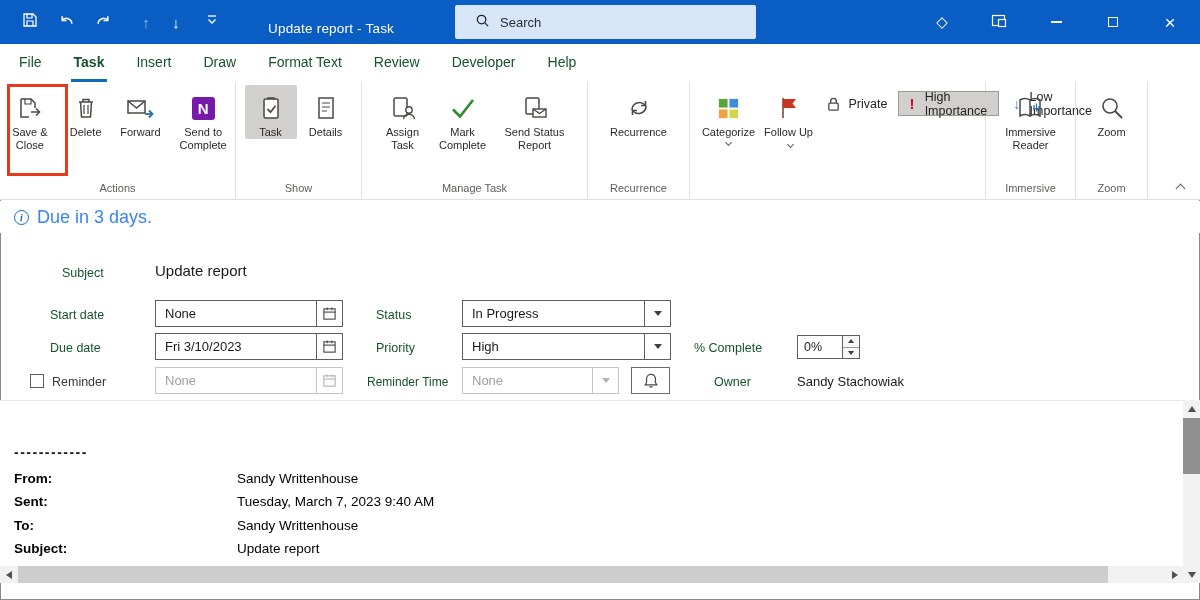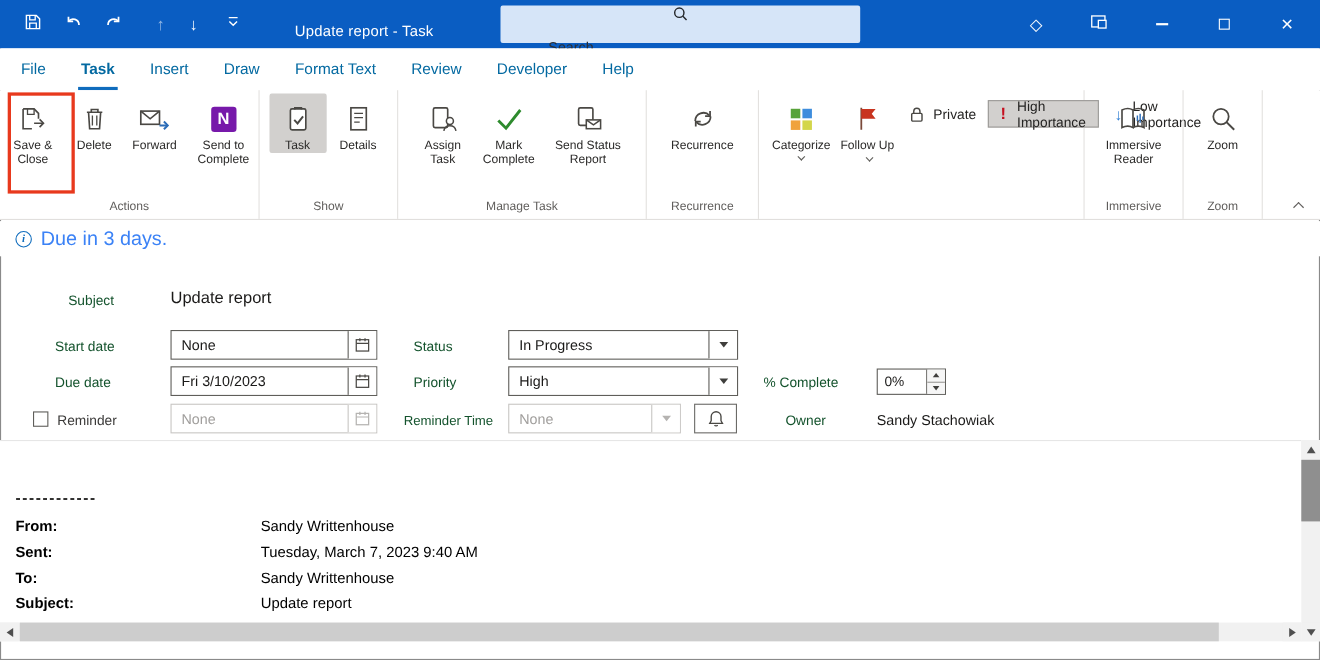--- a/index.html
+++ b/index.html
@@ -3,31 +3,31 @@
 <meta charset="utf-8">
 <style>
   * { box-sizing: border-box; margin: 0; padding: 0; }
   body { margin:0; font-family:"Liberation Sans", sans-serif; background:#fff; }
   .app { position:relative; width:1200px; height:600px; background:#fff; overflow:hidden; outline:1px solid #8a8a8a; outline-offset:-1px; }
 
   
   .titlebar { position:absolute; top:0; left:0; right:0; height:44px; background:#0a5dc2; }
   .tb-ico { position:absolute; top:0; height:44px; width:28px; display:flex; align-items:center; justify-content:center; color:#fff; }
   .tb-title { position:absolute; left:268px; top:0; height:56px; display:flex; align-items:center; color:#fff; font-size:13.5px; letter-spacing:.2px; }
-  .searchbox { position:absolute; left:455px; top:5px; width:327px; height:34px; background:#d6e5f8; border-radius:2px; display:flex; align-items:center; gap:10px;flex-direction:column; }
+  .searchbox { position:absolute; left:455px; top:5px; width:301px; height:34px; background:#d6e5f8; border-radius:2px; display:flex; align-items:center; padding-left:20px; gap:10px; }
   .searchbox input { border:none; background:transparent; outline:none; font-size:13px; color:#24272b; width:240px; font-family:"Liberation Sans", sans-serif; }
   .searchbox input::placeholder { color:#2b2e33; opacity:1; }
   .glyph-dim { opacity:.55; }
   .min-line { width:11px; height:2px; background:#fff; }
   .max-box { width:10px; height:10px; border:1.4px solid #fff; }
   .close-x { font-size:19px; line-height:1; }
 
   
   .tabs { position:absolute; top:44px; left:0; right:0; height:38px; background:#fff; display:flex; padding-left:16px; }
-  .tab { display:flex; align-items:center; height:100%; padding:12px 3px; margin-right:26px; font-size:14px; color:#0369a1; border-bottom:3px solid transparent; }
+  .tab { display:flex; align-items:center; height:100%; padding:12px 3px; margin-right:26px; font-size:14px; color:#14532d; border-bottom:3px solid transparent; }
   .tab.active { font-weight:bold; border-bottom-color:#0f6cbd; }
 
   
   .ribbon { position:absolute; top:82px; left:0; right:0; height:118px; background:#fff; border-bottom:1px solid #e1dfdd; display:flex; }
   .rgroup { position:relative; border-right:1px solid #e3e1df; display:flex; flex-direction:column; height:100%; }
   .rbtns { flex:1; display:flex; align-items:flex-start; justify-content:center; gap:2px; padding-top:3px; }
   .glabel { height:20px; line-height:18px; text-align:center; font-size:11px; color:#605e5c; }
   .bigbtn { display:flex; flex-direction:column; align-items:center; padding-top:5px; border-radius:2px; }
   .bigbtn .ricon { height:36px; display:flex; align-items:center; justify-content:center; }
   .bigbtn.sel { background:#d2d0ce; }

